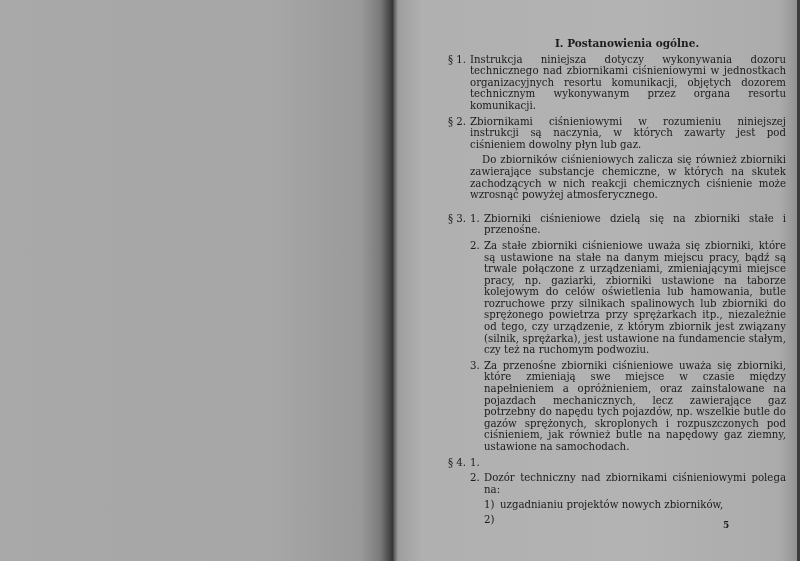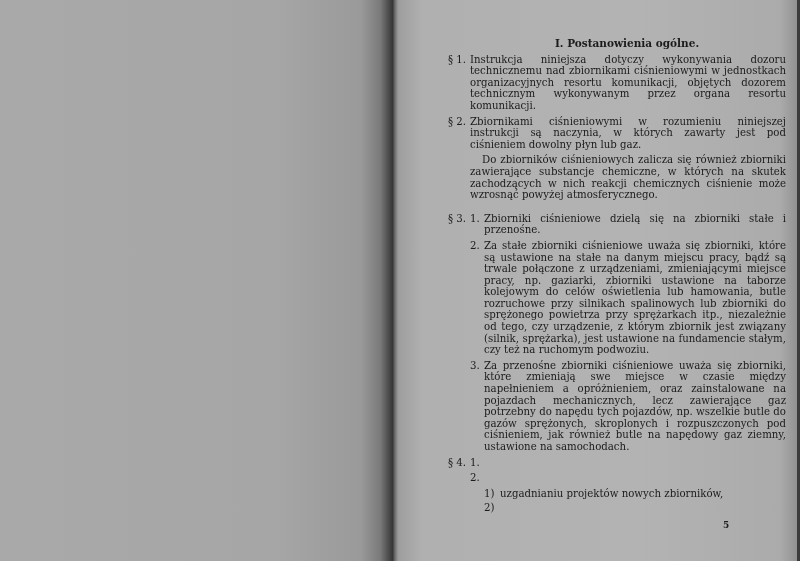--- a/index.html
+++ b/index.html
@@ -58,21 +58,21 @@
 <div class="spread">
   <div class="page-left"></div>
   <div class="gutter"></div>
   <div class="page-right">
     <div class="right-edge"></div>
     <div class="text-block">
       <div class="heading">I. Postanowienia ogólne.</div>
 
       <div class="para">
         <span class="sec">§ 1.</span>
-        <span class="body">Instrukcja niniejsza dotyczy wykonywania dozoru technicznemu nad zbiornikami ciśnieniowymi w jednostkach organizacyjnych resortu komunikacji, objętych dozorem technicznym wykonywanym przez organa resortu komunikacji.</span>
+        <span class="body">Instrukcja niniejsza dotyczy wykonywania dozoru technicznego nad zbiornikami ciśnieniowymi w jednostkach organizacyjnych resortu komunikacji, objętych dozorem technicznym wykonywanym przez organa resortu komunikacji.</span>
       </div>
 
       <div class="para">
         <span class="sec">§ 2.</span>
         <span class="body">Zbiornikami ciśnieniowymi w rozumieniu niniejszej instrukcji są naczynia, w których zawarty jest pod ciśnieniem dowolny płyn lub gaz.</span>
       </div>
       <div class="cont">Do zbiorników ciśnieniowych zalicza się również zbiorniki zawierające substancje chemiczne, w których na skutek zachodzących w nich reakcji chemicznych ciśnienie może wzrosnąć powyżej atmosferycznego.</div>
 
       <div class="para">
         <span class="sec">§ 3.</span>
@@ -90,20 +90,21 @@
         <span class="body">Za przenośne zbiorniki ciśnieniowe uważa się zbiorniki, które zmieniają swe miejsce w czasie między napełnieniem a opróżnieniem, oraz zainstalowane na pojazdach mechanicznych, lecz zawierające gaz potrzebny do napędu tych pojazdów, np. wszelkie butle do gazów sprężonych, skroplonych i rozpuszczonych pod ciśnieniem, jak również butle na napędowy gaz ziemny, ustawione na samochodach.</span>
       </div>
 
       <div class="para">
         <span class="sec">§ 4.</span>
         <span class="num">1.</span>
       </div>
       <div class="sub">
         <span class="indent"></span>
         <span class="num">2.</span>
+        <span class="body">Dozór techniczny nad zbiornikami ciśnieniowymi polega na:</span>
       </div>
       <div class="list">
         <span class="lnum">1)</span>
         <span class="body">uzgadnianiu projektów nowych zbiorników,</span>
       </div>
       <div class="list">
         <span class="lnum">2)</span>
       </div>
     </div>
     <div class="page-number">5</div>

